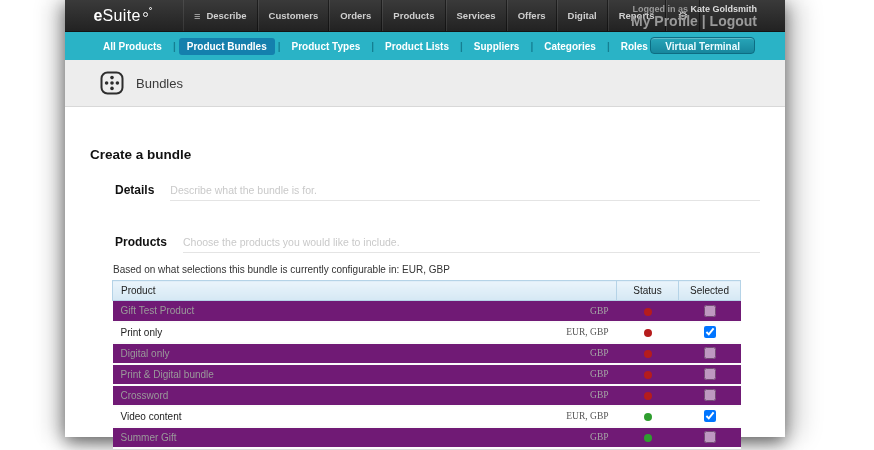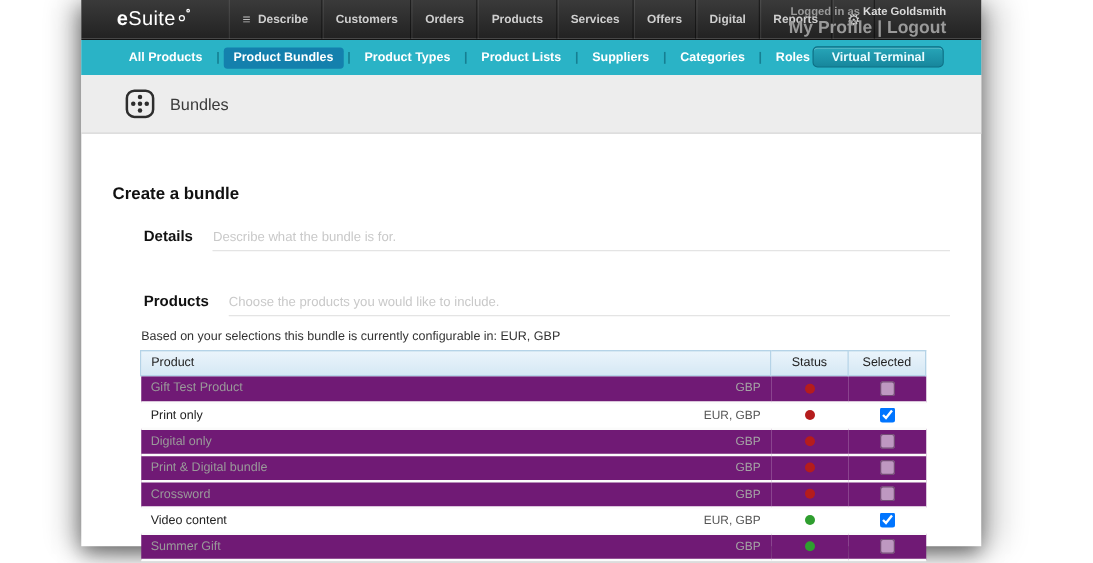--- a/index.html
+++ b/index.html
@@ -72,21 +72,21 @@
   .products-table thead th { height:20px; font-size:10px; font-weight:400; color:#222;
     background:linear-gradient(#eaf4fb,#d5e8f4); border:1px solid #b5d3e7;
     padding:3px 8px; text-align:center; }
   .products-table thead th.th-product { text-align:left; }
   .products-table tbody tr { background:#ffffff; border-bottom:2px solid #fbfbfb; }
   .products-table tbody tr[data-muted="true"] { background:#701a75; }
   .products-table tbody td { height:21px; font-size:10px; padding:3px 8px; vertical-align:middle; }
   .cell-flex { display:flex; justify-content:space-between; align-items:center; }
   .product-name { color:#222; }
   tr[data-muted="true"] .product-name { color:#9a9a9a; }
-  .currency { color:#555; font-size:9.5px; }
+  .currency { color:#555; font-size:9.5px;font-family:Liberation Serif, serif; }
   tr[data-muted="true"] .currency { color:#a5a5a5; }
   .td-center { text-align:center; }
   .dot { display:inline-block; width:8px; height:8px; border-radius:50%; vertical-align:middle; }
   .dot[data-status="red"] { background:#b51c1c; }
   .dot[data-status="green"] { background:#2f9e2f; }
   .row-checkbox { width:12px; height:12px; vertical-align:middle; }
   tr[data-muted="true"] .row-checkbox { opacity:.55; }
 </style>
 </head>
 <body>
@@ -175,21 +175,21 @@
     <div class="form-row details">
       <span class="form-label">Details</span>
       <input class="form-input" type="text" placeholder="Describe what the bundle is for." style="">
     </div>
 
     <div class="form-row products">
       <span class="form-label">Products</span>
       <input class="form-input" type="text" placeholder="Choose the products you would like to include." style="">
     </div>
 
-    <div class="config-note">Based on your selections this bundle is currently configurable in: EUR, GBP</div>
+    <div class="config-note">Based on what selections this bundle is currently configurable in: EUR, GBP</div>
 
     <table class="products-table">
       <colgroup>
           <col class="c-product">
           <col class="c-status">
           <col class="c-selected">
         </colgroup>
       <thead>
         <tr>
           <th class="th-product">Product</th>

